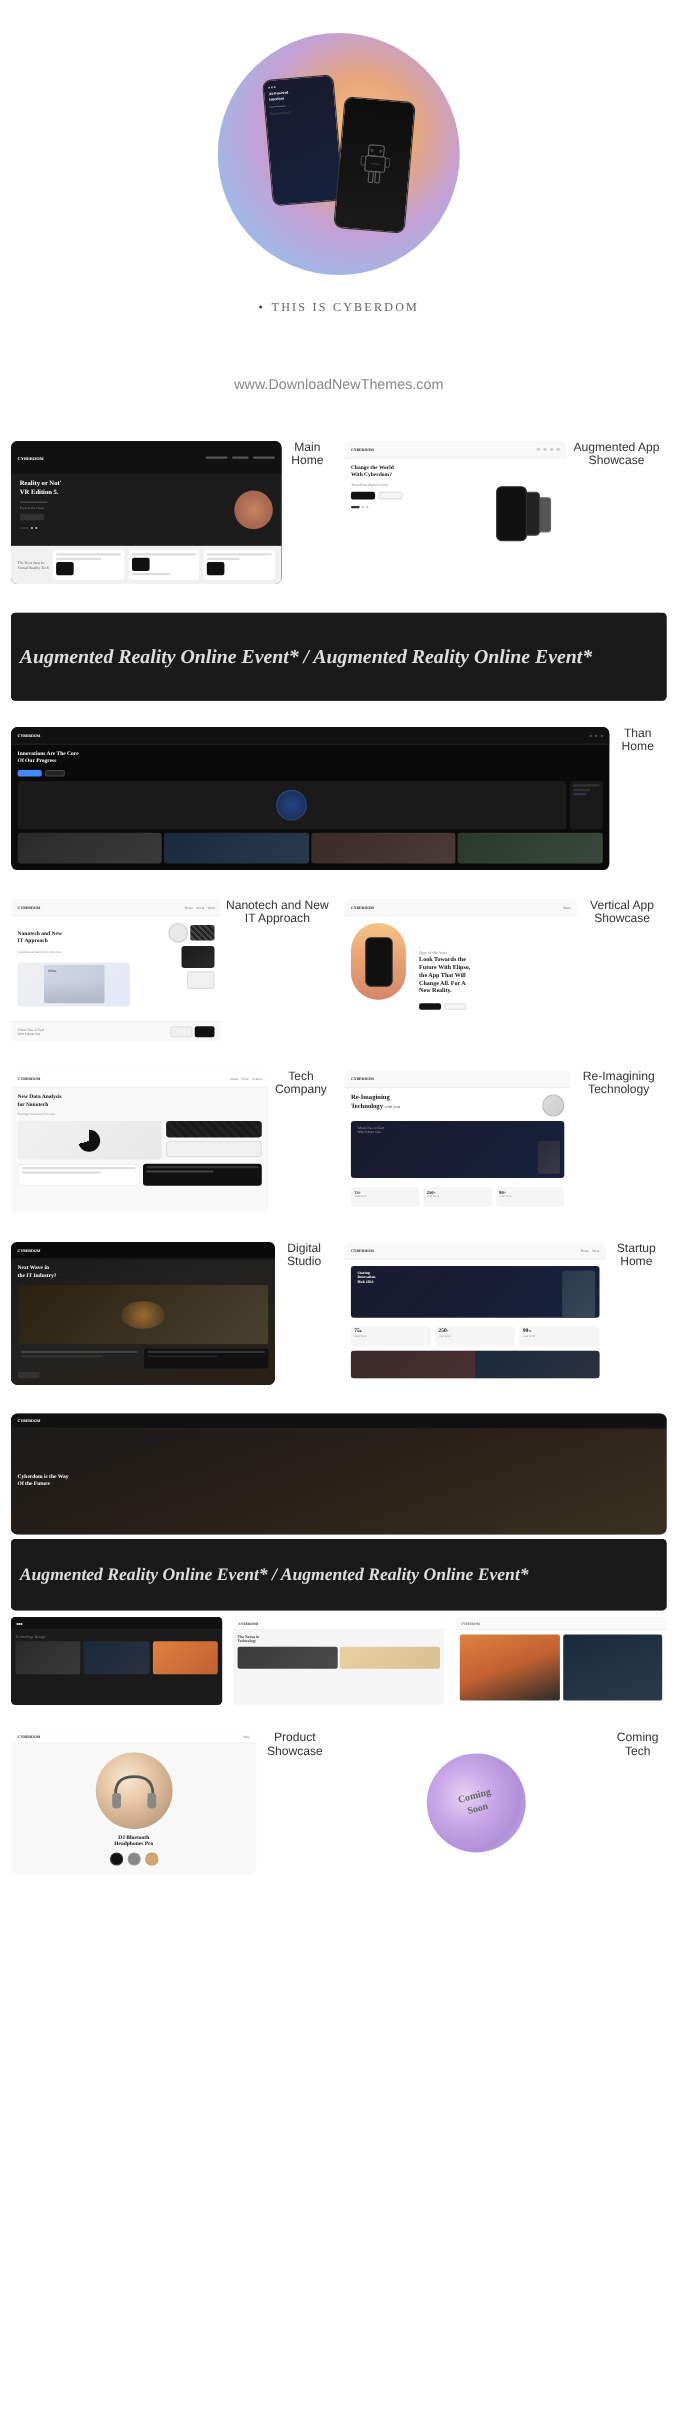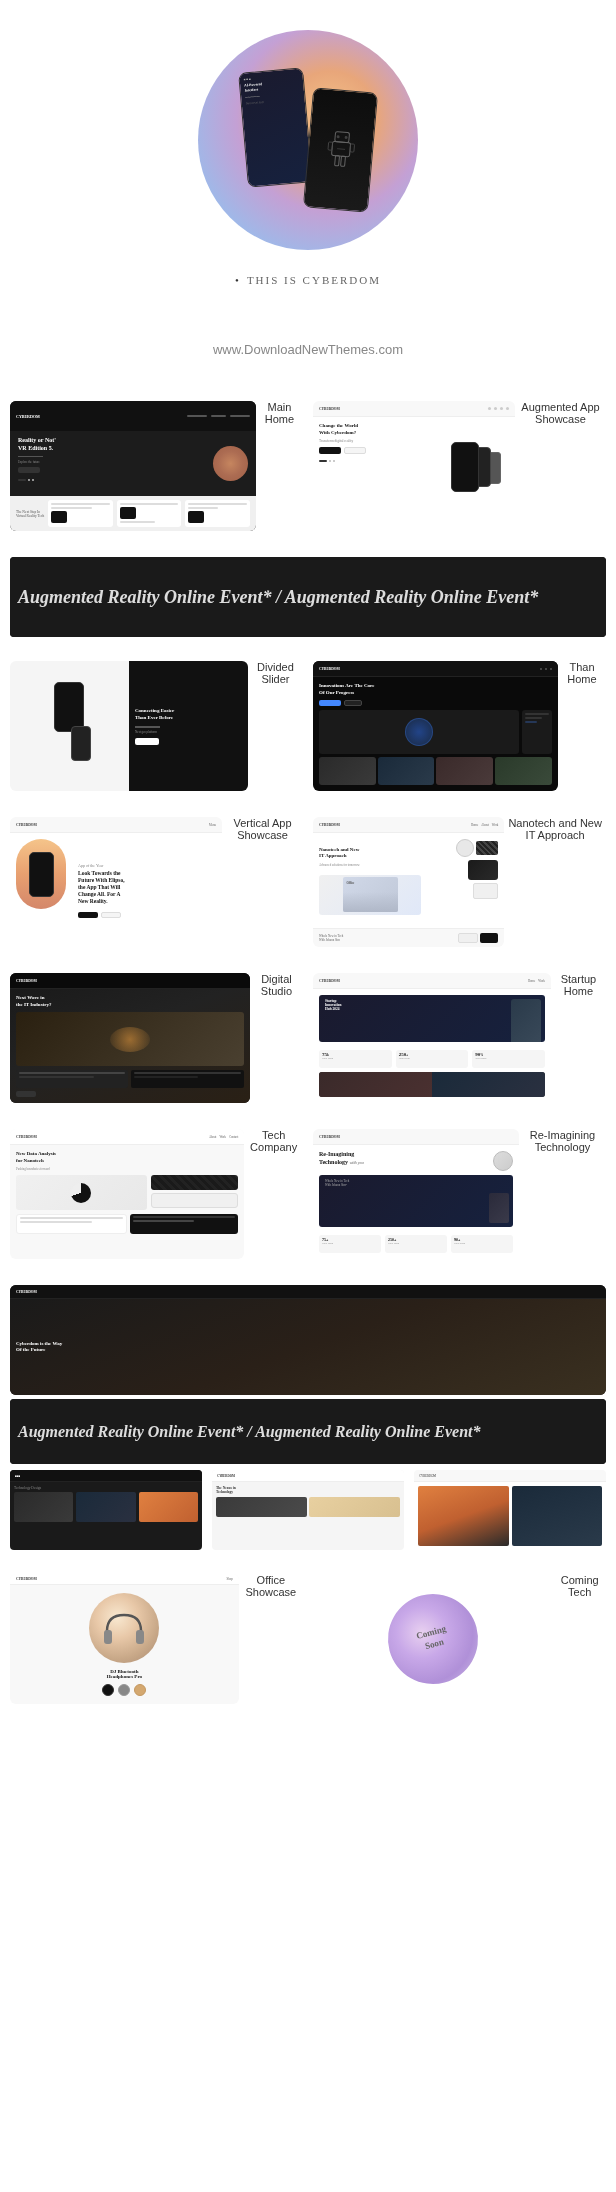--- a/index.html
+++ b/index.html
@@ -741,37 +741,20 @@
   <div class="row-full">
     <div class="showcase-preview-full">
       <div class="marquee-strip">
         <div class="marquee-text">Augmented Reality Online Event* / Augmented Reality Online Event*</div>
       </div>
     </div>
   </div>
 
   <div class="row">
 
-    <div class="showcase-item">
-      <div class="showcase-preview preview-divided-slider">
-        <div class="left-half">
-          <div style="display:flex;flex-direction:column;align-items:center;gap:4px;">
-            <div style="width:30px;height:50px;background:#111;border-radius:5px;border:1.5px solid #333;"></div>
-            <div style="width:20px;height:35px;background:#222;border-radius:4px;border:1px solid #444;position:relative;left:12px;top:-10px;"></div>
-          </div>
-        </div>
-        <div class="right-half">
-          <div style="font-size:5px;color:#fff;font-weight:bold;line-height:1.3;margin-bottom:3px;">Connecting Easier<br>Than Ever Before</div>
-          <div style="width:25px;height:1.5px;background:#555;margin:2px 0;"></div>
-          <div style="font-size:3px;color:#888;margin-bottom:4px;">Next gen platform</div>
-          <div style="width:24px;height:7px;background:#fff;border-radius:2px;"></div>
-        </div>
-      </div>
-      <div class="showcase-label">Divided Slider</div>
-    </div>
 
     <div class="showcase-item">
       <div class="showcase-preview preview-saas-home">
         <div class="saas-top">
           <div style="font-size:3.5px;color:#fff;font-weight:bold;">CYBERDOM</div>
           <div style="display:flex;gap:3px;margin-left:auto;">
             <div style="width:2px;height:2px;background:#555;border-radius:50%;"></div>
             <div style="width:2px;height:2px;background:#555;border-radius:50%;"></div>
             <div style="width:2px;height:2px;background:#555;border-radius:50%;"></div>
           </div>
@@ -798,47 +781,20 @@
             <div class="photo-rect" style="background:linear-gradient(135deg,#3a2a2a,#4a3a3a);"></div>
             <div class="photo-rect" style="background:linear-gradient(135deg,#2a3a2a,#3a4a3a);"></div>
           </div>
         </div>
       </div>
       <div class="showcase-label">Than Home</div>
     </div>
   </div>
 
   <div class="row">
-
-    <div class="showcase-item">
-      <div class="showcase-preview preview-vertical-app">
-        <div class="va-top">
-          <div style="height:100%;display:flex;align-items:center;padding:0 6px;gap:6px;">
-            <div style="font-size:3.5px;color:#333;font-weight:bold;">CYBERDOM</div>
-            <div style="margin-left:auto;font-size:3px;color:#666;">Menu</div>
-          </div>
-        </div>
-        <div class="va-content">
-          <div class="gradient-circle-va">
-            <div style="width:100%;height:100%;display:flex;align-items:center;justify-content:center;">
-              <div style="width:25px;height:45px;background:#111;border-radius:5px;border:1.5px solid #333;"></div>
-            </div>
-          </div>
-          <div style="flex:1;display:flex;flex-direction:column;justify-content:center;padding-left:6px;">
-            <div style="font-size:4px;color:#888;margin-bottom:2px;">App of the Year</div>
-            <div style="font-size:5.5px;color:#111;font-weight:bold;line-height:1.3;margin-bottom:3px;">Look Towards the<br>Future With Elipso,<br>the App That Will<br>Change All. For A<br>New Reality.</div>
-            <div style="display:flex;gap:3px;margin-top:4px;">
-              <div style="width:20px;height:6px;background:#111;border-radius:2px;"></div>
-              <div style="width:20px;height:6px;background:#f5f5f5;border:1px solid #ddd;border-radius:2px;"></div>
-            </div>
-          </div>
-        </div>
-      </div>
-      <div class="showcase-label">Vertical App Showcase</div>
-    </div>
 
     <div class="showcase-item">
       <div class="showcase-preview preview-nanotech">
         <div class="nt-top">
           <div style="height:100%;background:#f8f8f8;display:flex;align-items:center;padding:0 6px;gap:8px;">
             <div style="font-size:3.5px;color:#333;font-weight:bold;">CYBERDOM</div>
             <div style="display:flex;gap:3px;margin-left:auto;">
               <div style="font-size:3px;color:#666;">Home</div>
               <div style="font-size:3px;color:#666;">About</div>
               <div style="font-size:3px;color:#666;">Work</div>
@@ -868,20 +824,124 @@
         <div style="background:#f8f8f8;padding:4px 6px;border-top:1px solid #eee;display:flex;gap:4px;align-items:center;">
           <div style="font-size:3px;color:#666;">What's New in Tech<br>With Johann Sim</div>
           <div style="margin-left:auto;display:flex;gap:2px;">
             <div style="width:20px;height:10px;background:#f0f0f0;border-radius:2px;border:1px solid #ddd;"></div>
             <div style="width:18px;height:10px;background:#111;border-radius:2px;"></div>
           </div>
         </div>
       </div>
       <div class="showcase-label">Nanotech and New IT Approach</div>
     </div>
+
+    <div class="showcase-item">
+      <div class="showcase-preview preview-vertical-app">
+        <div class="va-top">
+          <div style="height:100%;display:flex;align-items:center;padding:0 6px;gap:6px;">
+            <div style="font-size:3.5px;color:#333;font-weight:bold;">CYBERDOM</div>
+            <div style="margin-left:auto;font-size:3px;color:#666;">Menu</div>
+          </div>
+        </div>
+        <div class="va-content">
+          <div class="gradient-circle-va">
+            <div style="width:100%;height:100%;display:flex;align-items:center;justify-content:center;">
+              <div style="width:25px;height:45px;background:#111;border-radius:5px;border:1.5px solid #333;"></div>
+            </div>
+          </div>
+          <div style="flex:1;display:flex;flex-direction:column;justify-content:center;padding-left:6px;">
+            <div style="font-size:4px;color:#888;margin-bottom:2px;">App of the Year</div>
+            <div style="font-size:5.5px;color:#111;font-weight:bold;line-height:1.3;margin-bottom:3px;">Look Towards the<br>Future With Elipso,<br>the App That Will<br>Change All. For A<br>New Reality.</div>
+            <div style="display:flex;gap:3px;margin-top:4px;">
+              <div style="width:20px;height:6px;background:#111;border-radius:2px;"></div>
+              <div style="width:20px;height:6px;background:#f5f5f5;border:1px solid #ddd;border-radius:2px;"></div>
+            </div>
+          </div>
+        </div>
+      </div>
+      <div class="showcase-label">Vertical App Showcase</div>
+    </div>
+  </div>
+
+  <div class="row">
+
+    <div class="showcase-item">
+      <div class="showcase-preview preview-tech-company">
+        <div class="tc-top">
+          <div style="height:100%;display:flex;align-items:center;padding:0 6px;">
+            <div style="font-size:3.5px;color:#333;font-weight:bold;">CYBERDOM</div>
+            <div style="margin-left:auto;display:flex;gap:3px;">
+              <div style="font-size:3px;color:#666;">About</div>
+              <div style="font-size:3px;color:#666;">Work</div>
+              <div style="font-size:3px;color:#666;">Contact</div>
+            </div>
+          </div>
+        </div>
+        <div class="tc-content">
+          <div style="font-size:5px;color:#111;font-weight:bold;line-height:1.3;margin-bottom:3px;">New Data Analysis<br>for Nanotech</div>
+          <div style="font-size:3px;color:#888;margin-bottom:3px;">Pushing boundaries forward</div>
+          <div class="tc-grid">
+            <div style="flex:1.5;background:linear-gradient(135deg,#f0f0f0,#e8e8e8);height:35px;border-radius:3px;display:flex;align-items:center;justify-content:center;">
+              <div style="width:20px;height:20px;border-radius:50%;background:conic-gradient(#111 0 70%, #eee 70% 100%);"></div>
+            </div>
+            <div style="display:flex;flex-direction:column;gap:3px;flex:1;">
+              <div style="background:repeating-linear-gradient(45deg,#1a1a1a,#1a1a1a 3px,#222 3px,#222 6px);height:15px;border-radius:3px;"></div>
+              <div style="background:#f0f0f0;height:15px;border-radius:3px;border:1px solid #ddd;"></div>
+            </div>
+          </div>
+          <div style="margin-top:4px;display:flex;gap:3px;">
+            <div style="flex:1;background:#fff;border:1px solid #eee;border-radius:3px;height:20px;padding:2px 3px;">
+              <div style="height:2px;background:#ddd;border-radius:1px;margin-bottom:2px;"></div>
+              <div style="height:2px;background:#ddd;border-radius:1px;width:70%;"></div>
+            </div>
+            <div style="flex:1;background:#111;border-radius:3px;height:20px;padding:2px 3px;">
+              <div style="height:2px;background:#333;border-radius:1px;margin-bottom:2px;"></div>
+              <div style="height:2px;background:#444;border-radius:1px;width:60%;"></div>
+            </div>
+          </div>
+        </div>
+      </div>
+      <div class="showcase-label">Tech Company</div>
+    </div>
+
+    <div class="showcase-item">
+      <div class="showcase-preview preview-reimagining">
+        <div class="ri-top">
+          <div style="height:100%;display:flex;align-items:center;padding:0 6px;">
+            <div style="font-size:3.5px;color:#333;font-weight:bold;">CYBERDOM</div>
+          </div>
+        </div>
+        <div class="ri-content">
+          <div style="display:flex;justify-content:space-between;align-items:flex-start;margin-bottom:4px;">
+            <div style="font-size:6px;color:#111;font-weight:bold;line-height:1.3;">Re-Imagining<br>Technology <span style="font-size:4px;font-style:italic;color:#888;">with you</span></div>
+            <div style="width:20px;height:20px;border-radius:50%;background:linear-gradient(135deg,#ddd,#ccc);border:1px solid #bbb;flex-shrink:0;"></div>
+          </div>
+          <div style="flex:1;background:linear-gradient(135deg,#1a1a2e,#16213e);border-radius:3px;height:45px;position:relative;overflow:hidden;margin-bottom:4px;">
+            <div style="position:absolute;top:4px;left:6px;font-size:3px;color:#aaa;">What's New in Tech<br>With Johann Sim-</div>
+            <div style="position:absolute;bottom:4px;right:4px;width:20px;height:30px;background:linear-gradient(135deg,#2a2a3a,#3a3a4a);border-radius:2px;"></div>
+          </div>
+          <div class="stats-row">
+            <div class="stat-box">
+              <div style="font-size:4px;color:#111;font-weight:bold;">75+</div>
+              <div style="font-size:2.5px;color:#888;">Total Work</div>
+            </div>
+            <div class="stat-box">
+              <div style="font-size:4px;color:#111;font-weight:bold;">250+</div>
+              <div style="font-size:2.5px;color:#888;">Total Work</div>
+            </div>
+            <div class="stat-box">
+              <div style="font-size:4px;color:#111;font-weight:bold;">90+</div>
+              <div style="font-size:2.5px;color:#888;">Total Work</div>
+            </div>
+          </div>
+        </div>
+      </div>
+      <div class="showcase-label">Re-Imagining Technology</div>
+    </div>
   </div>
 
   <div class="row">
 
     <div class="showcase-item">
       <div class="showcase-preview preview-digital-studio">
         <div class="ds-top">
           <div style="height:100%;display:flex;align-items:center;padding:0 6px;">
             <div style="font-size:3.5px;color:#fff;font-weight:bold;">CYBERDOM</div>
           </div>
@@ -944,97 +1004,20 @@
           <div style="margin-top:4px;height:25px;background:linear-gradient(135deg,#2a2a2a,#3a3a3a);border-radius:3px;overflow:hidden;display:flex;">
             <div style="width:50%;background:linear-gradient(135deg,#3a2a2a,#4a3030);"></div>
             <div style="width:50%;background:linear-gradient(135deg,#1a2a3a,#2a3040);"></div>
           </div>
         </div>
       </div>
       <div class="showcase-label">Startup Home</div>
     </div>
   </div>
 
-  <div class="row">
-
-    <div class="showcase-item">
-      <div class="showcase-preview preview-tech-company">
-        <div class="tc-top">
-          <div style="height:100%;display:flex;align-items:center;padding:0 6px;">
-            <div style="font-size:3.5px;color:#333;font-weight:bold;">CYBERDOM</div>
-            <div style="margin-left:auto;display:flex;gap:3px;">
-              <div style="font-size:3px;color:#666;">About</div>
-              <div style="font-size:3px;color:#666;">Work</div>
-              <div style="font-size:3px;color:#666;">Contact</div>
-            </div>
-          </div>
-        </div>
-        <div class="tc-content">
-          <div style="font-size:5px;color:#111;font-weight:bold;line-height:1.3;margin-bottom:3px;">New Data Analysis<br>for Nanotech</div>
-          <div style="font-size:3px;color:#888;margin-bottom:3px;">Pushing boundaries forward</div>
-          <div class="tc-grid">
-            <div style="flex:1.5;background:linear-gradient(135deg,#f0f0f0,#e8e8e8);height:35px;border-radius:3px;display:flex;align-items:center;justify-content:center;">
-              <div style="width:20px;height:20px;border-radius:50%;background:conic-gradient(#111 0 70%, #eee 70% 100%);"></div>
-            </div>
-            <div style="display:flex;flex-direction:column;gap:3px;flex:1;">
-              <div style="background:repeating-linear-gradient(45deg,#1a1a1a,#1a1a1a 3px,#222 3px,#222 6px);height:15px;border-radius:3px;"></div>
-              <div style="background:#f0f0f0;height:15px;border-radius:3px;border:1px solid #ddd;"></div>
-            </div>
-          </div>
-          <div style="margin-top:4px;display:flex;gap:3px;">
-            <div style="flex:1;background:#fff;border:1px solid #eee;border-radius:3px;height:20px;padding:2px 3px;">
-              <div style="height:2px;background:#ddd;border-radius:1px;margin-bottom:2px;"></div>
-              <div style="height:2px;background:#ddd;border-radius:1px;width:70%;"></div>
-            </div>
-            <div style="flex:1;background:#111;border-radius:3px;height:20px;padding:2px 3px;">
-              <div style="height:2px;background:#333;border-radius:1px;margin-bottom:2px;"></div>
-              <div style="height:2px;background:#444;border-radius:1px;width:60%;"></div>
-            </div>
-          </div>
-        </div>
-      </div>
-      <div class="showcase-label">Tech Company</div>
-    </div>
-
-    <div class="showcase-item">
-      <div class="showcase-preview preview-reimagining">
-        <div class="ri-top">
-          <div style="height:100%;display:flex;align-items:center;padding:0 6px;">
-            <div style="font-size:3.5px;color:#333;font-weight:bold;">CYBERDOM</div>
-          </div>
-        </div>
-        <div class="ri-content">
-          <div style="display:flex;justify-content:space-between;align-items:flex-start;margin-bottom:4px;">
-            <div style="font-size:6px;color:#111;font-weight:bold;line-height:1.3;">Re-Imagining<br>Technology <span style="font-size:4px;font-style:italic;color:#888;">with you</span></div>
-            <div style="width:20px;height:20px;border-radius:50%;background:linear-gradient(135deg,#ddd,#ccc);border:1px solid #bbb;flex-shrink:0;"></div>
-          </div>
-          <div style="flex:1;background:linear-gradient(135deg,#1a1a2e,#16213e);border-radius:3px;height:45px;position:relative;overflow:hidden;margin-bottom:4px;">
-            <div style="position:absolute;top:4px;left:6px;font-size:3px;color:#aaa;">What's New in Tech<br>With Johann Sim-</div>
-            <div style="position:absolute;bottom:4px;right:4px;width:20px;height:30px;background:linear-gradient(135deg,#2a2a3a,#3a3a4a);border-radius:2px;"></div>
-          </div>
-          <div class="stats-row">
-            <div class="stat-box">
-              <div style="font-size:4px;color:#111;font-weight:bold;">75+</div>
-              <div style="font-size:2.5px;color:#888;">Total Work</div>
-            </div>
-            <div class="stat-box">
-              <div style="font-size:4px;color:#111;font-weight:bold;">250+</div>
-              <div style="font-size:2.5px;color:#888;">Total Work</div>
-            </div>
-            <div class="stat-box">
-              <div style="font-size:4px;color:#111;font-weight:bold;">90+</div>
-              <div style="font-size:2.5px;color:#888;">Total Work</div>
-            </div>
-          </div>
-        </div>
-      </div>
-      <div class="showcase-label">Re-Imagining Technology</div>
-    </div>
-  </div>
-
   <div class="row-full">
     <div style="display:flex;gap:10px;margin-bottom:4px;">
       <div style="flex:1;">
 
         <div style="width:100%;height:110px;border-radius:6px;overflow:hidden;background:#1a1a1a;margin-bottom:0;position:relative;">
           <div style="height:14px;background:#111;border-bottom:1px solid #222;display:flex;align-items:center;padding:0 6px;">
             <div style="font-size:3.5px;color:#fff;font-weight:bold;">CYBERDOM</div>
           </div>
           <div style="flex:1;position:relative;overflow:hidden;height:calc(100% - 14px);">
             <div style="width:100%;height:100%;background:linear-gradient(160deg,#1a1a1a,#2a2018,#3a3020);display:flex;align-items:center;padding:6px;">
@@ -1114,21 +1097,21 @@
             </svg>
           </div>
           <div style="font-size:5px;color:#111;font-weight:bold;text-align:center;margin-bottom:3px;">DJ Bluetooth<br>Headphones Pro</div>
           <div style="display:flex;gap:4px;margin-top:2px;">
             <div style="width:12px;height:12px;border-radius:50%;background:#111;border:1px solid #333;"></div>
             <div style="width:12px;height:12px;border-radius:50%;background:#888;border:1px solid #999;"></div>
             <div style="width:12px;height:12px;border-radius:50%;background:#d4a870;border:1px solid #c49860;"></div>
           </div>
         </div>
       </div>
-      <div class="showcase-label">Office Showcase</div>
+      <div class="showcase-label">Product Showcase</div>
     </div>
 
     <div class="showcase-item">
       <div class="showcase-preview preview-coming-soon">
         <div class="coming-soon-circle">
           <div class="coming-soon-text">Coming<br>Soon</div>
         </div>
       </div>
       <div class="showcase-label">Coming Tech</div>
     </div>

